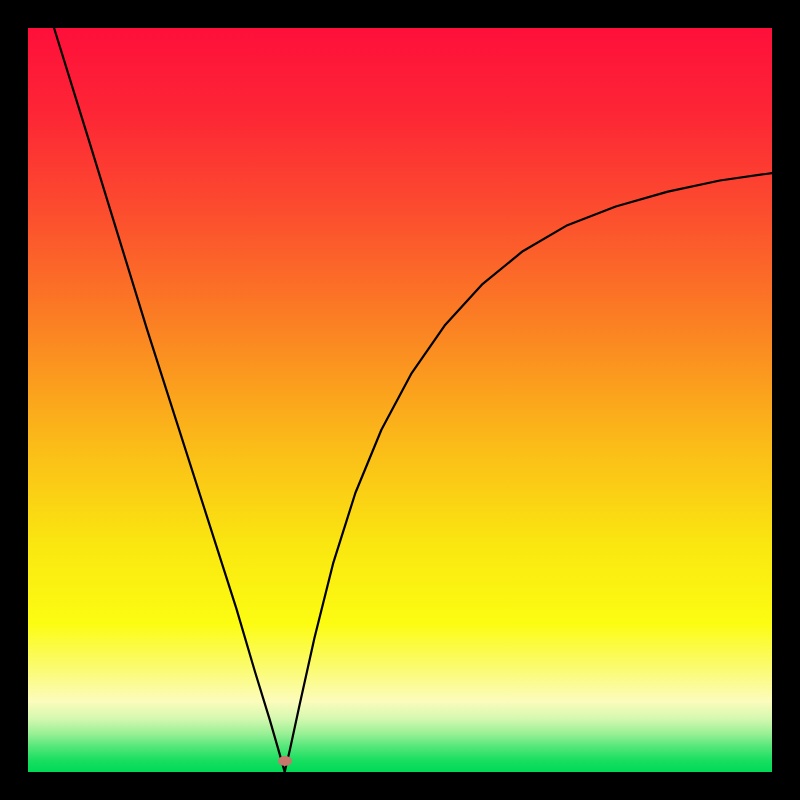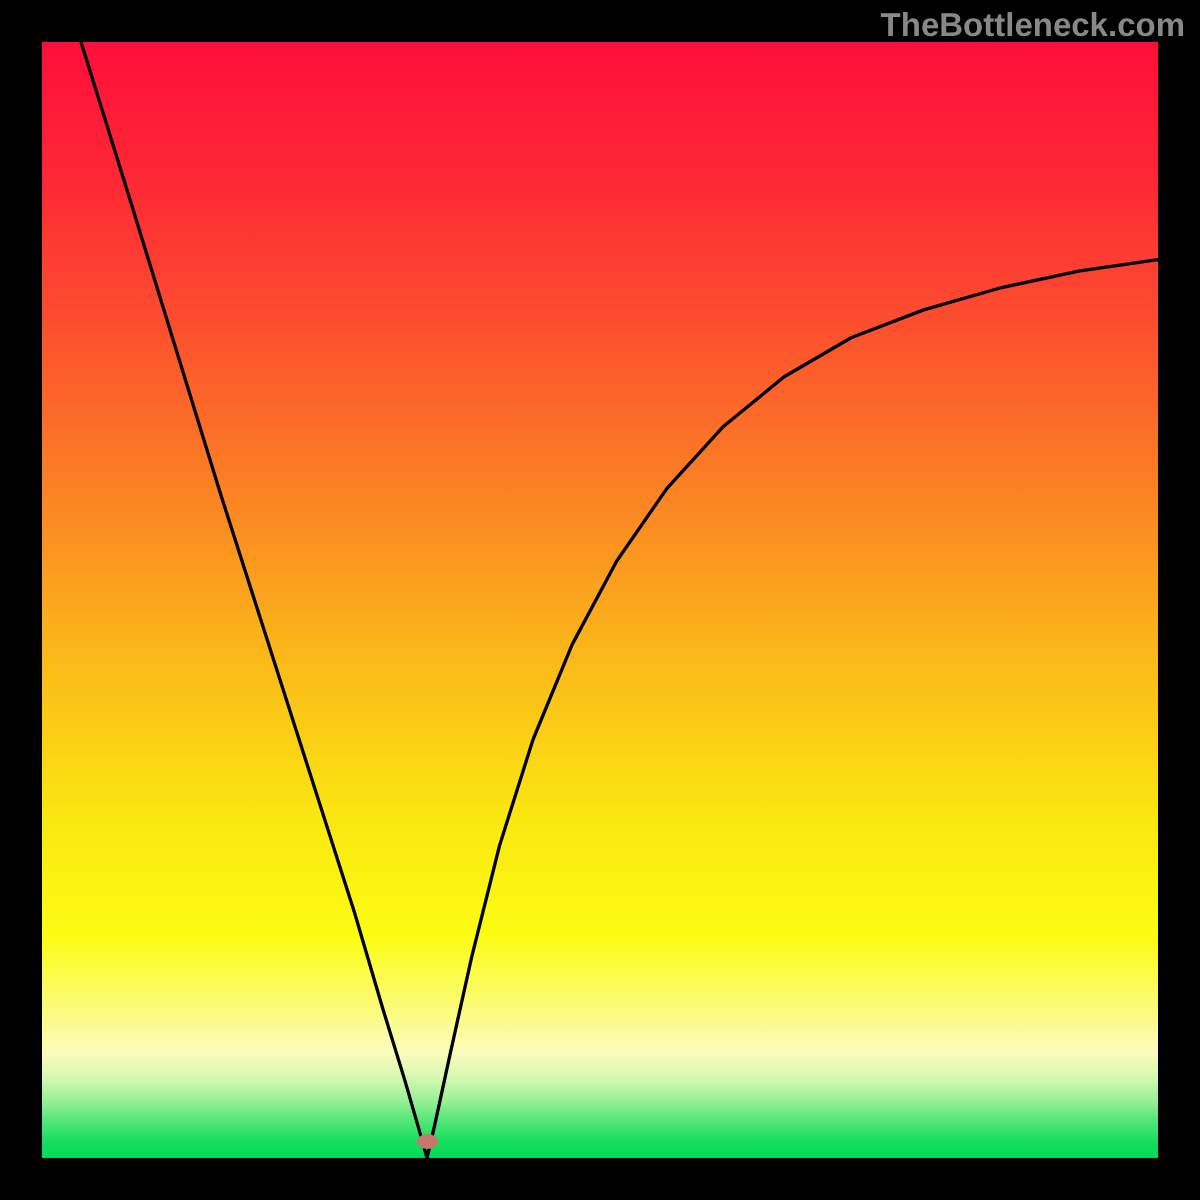--- a/index.html
+++ b/index.html
@@ -44,21 +44,20 @@
     height: 10px;
     border-radius: 50%;
     transform: translate(-50%, -50%);
   }
 </style>
 </head>
 <body>
 
 <div class="wrapper">
 
-  <div class="attribution">TheBottleneck.com</div>
 
   <div class="plot-area">
 
     <svg class="gradient" viewBox="0 0 744 744" preserveAspectRatio="none">
       <defs>
         <linearGradient id="bg-grad" x1="0" y1="0" x2="0" y2="1">
             <stop offset="0%" stop-color="#fe0f3a"></stop>
             <stop offset="12%" stop-color="#fd2735"></stop>
             <stop offset="25%" stop-color="#fc4e2e"></stop>
             <stop offset="40%" stop-color="#fb8123"></stop>

